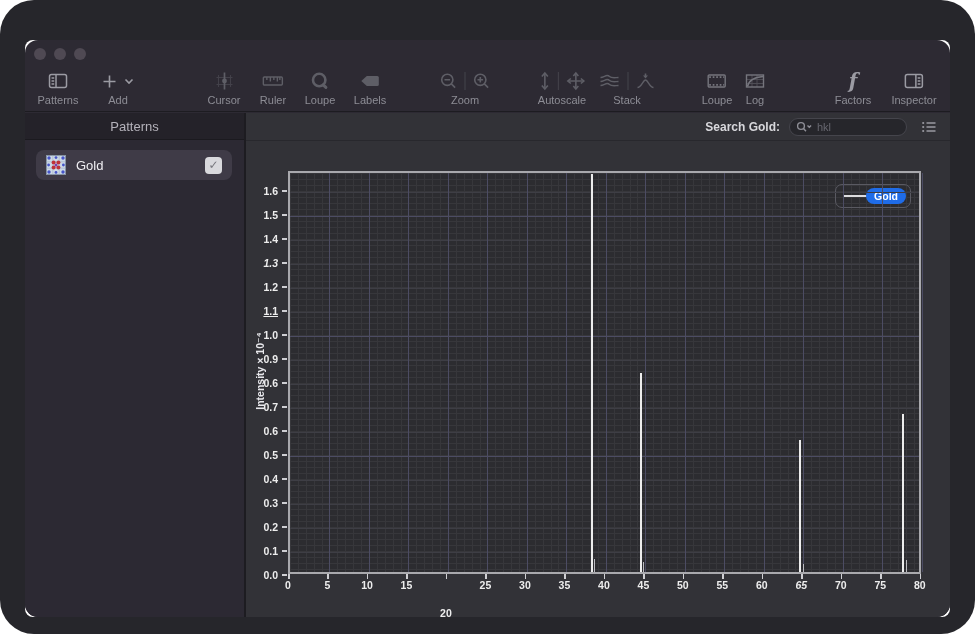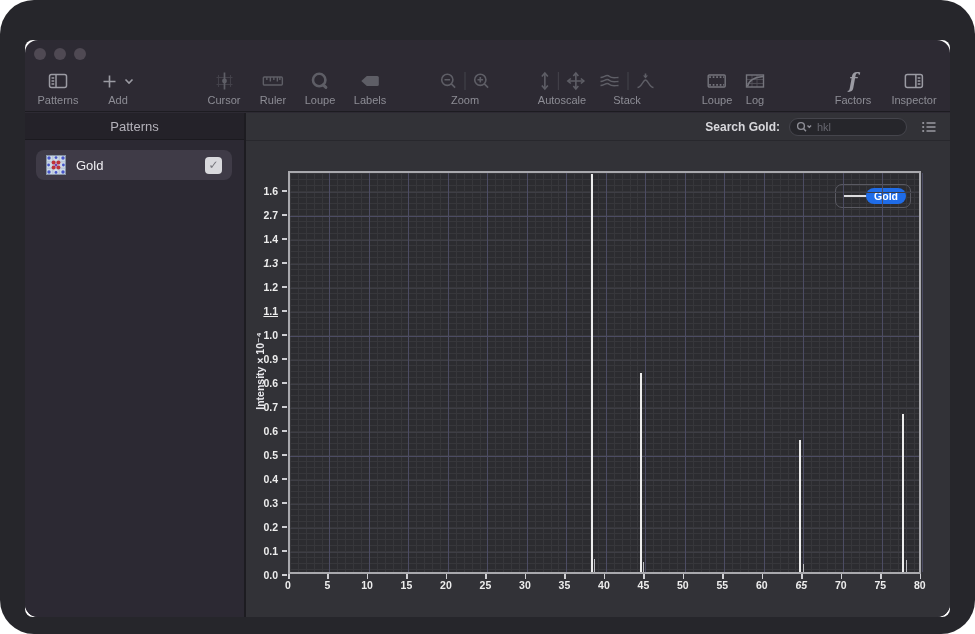--- a/index.html
+++ b/index.html
@@ -408,21 +408,21 @@
       <div id="axes-layer">
             <div class="x-tick" style="left: 42px;"></div>
             <div class="x-ticklabel" style="left: 42px;">0</div>
             <div class="x-tick" style="left: 81.4885px;"></div>
             <div class="x-ticklabel" style="left: 81.4885px;">5</div>
             <div class="x-tick" style="left: 120.977px;"></div>
             <div class="x-ticklabel" style="left: 120.977px;">10</div>
             <div class="x-tick" style="left: 160.465px;"></div>
             <div class="x-ticklabel" style="left: 160.465px;">15</div>
             <div class="x-tick" style="left: 199.954px;"></div>
-            <div class="x-ticklabel" style="left: 199.954px;">20</div>
+            <div class="x-ticklabel" style="left: 199.954px; margin-top: 28px;">20</div>
             <div class="x-tick" style="left: 239.442px;"></div>
             <div class="x-ticklabel" style="left: 239.442px;">25</div>
             <div class="x-tick" style="left: 278.931px;"></div>
             <div class="x-ticklabel" style="left: 278.931px;">30</div>
             <div class="x-tick" style="left: 318.419px;"></div>
             <div class="x-ticklabel" style="left: 318.419px;">35</div>
             <div class="x-tick" style="left: 357.908px;"></div>
             <div class="x-ticklabel" style="left: 357.908px;">40</div>
             <div class="x-tick" style="left: 397.396px;"></div>
             <div class="x-ticklabel" style="left: 397.396px;">45</div>
@@ -464,21 +464,21 @@
             <div class="y-ticklabel" style="left: 4px; top: 222.119px;">1.0</div>
             <div class="y-tick" style="left: 36px; top: 197.131px;"></div>
             <div class="y-ticklabel" style="left: 4px; top: 198.131px; text-decoration: underline;">1.1</div>
             <div class="y-tick" style="left: 36px; top: 173.143px;"></div>
             <div class="y-ticklabel" style="left: 4px; top: 174.143px;">1.2</div>
             <div class="y-tick" style="left: 36px; top: 149.155px;"></div>
             <div class="y-ticklabel" style="left: 4px; top: 150.155px; font-style: italic;">1.3</div>
             <div class="y-tick" style="left: 36px; top: 125.167px;"></div>
             <div class="y-ticklabel" style="left: 4px; top: 126.167px;">1.4</div>
             <div class="y-tick" style="left: 36px; top: 101.179px;"></div>
-            <div class="y-ticklabel" style="left: 4px; top: 102.179px;">2.7</div>
+            <div class="y-ticklabel" style="left: 4px; top: 102.179px;">1.5</div>
             <div class="y-tick" style="left: 36px; top: 77.1905px;"></div>
             <div class="y-ticklabel" style="left: 4px; top: 78.1905px;">1.6</div>
           </div>
     </div>
   </div>
 
 </div>
 </div>
 
 </body></html>

